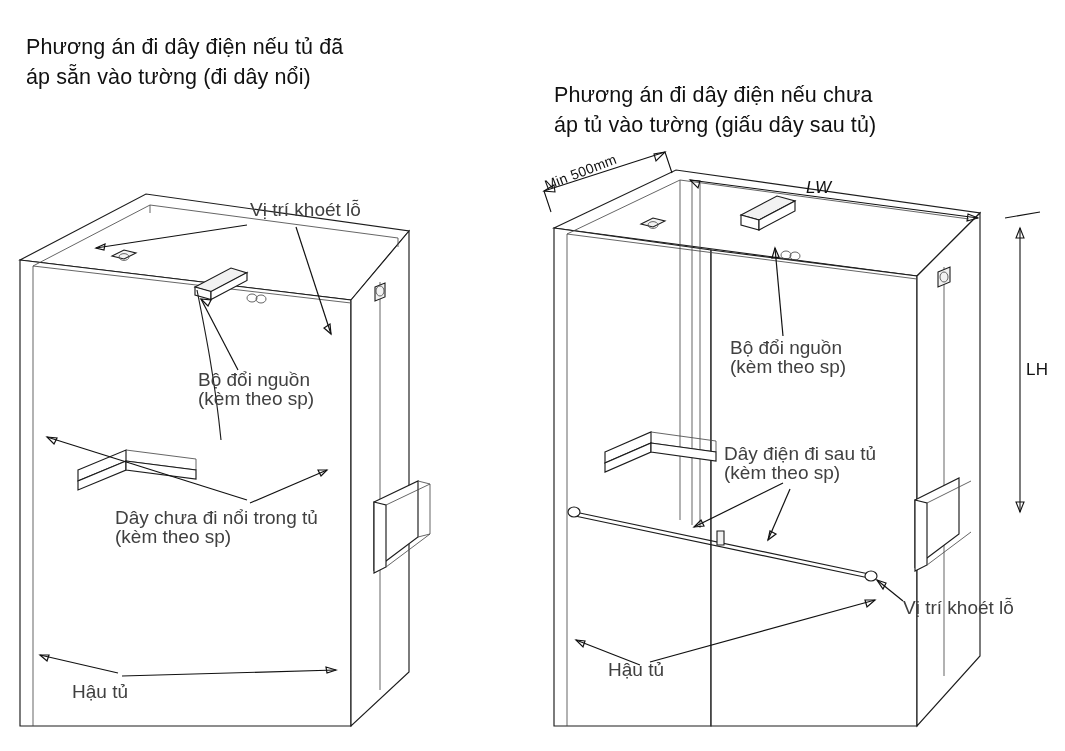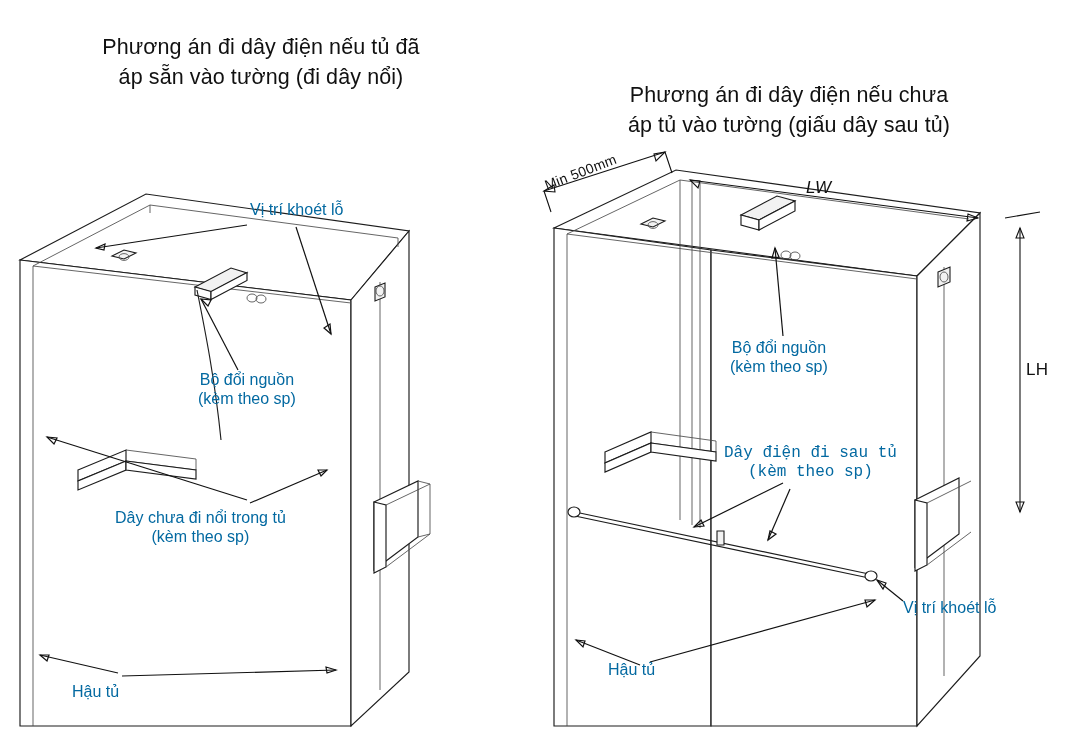--- a/index.html
+++ b/index.html
@@ -13,21 +13,20 @@
     position: relative;
     overflow: hidden;
     font-family: "Liberation Sans", sans-serif;
     color: #1a1a1a;
   }
   .stage {
     position: absolute;
     left: 0; top: 0;
     width: 1065px;
     height: 751px;
-    text-align: center;
   }
   .panel {
     position: absolute;
     top: 0;
     height: 751px;
   }
   #panel-left  { left: 0px;   width: 533px; }
   #panel-right { left: 533px; width: 532px; }
 
   .panel-title {
@@ -37,23 +36,23 @@
     letter-spacing: 0.1px;
     color: #111111;
     white-space: pre-line;
     font-weight: 400;
   }
   #title-left  { left: 26px; top: 32px; width: 470px; }
   #title-right { left: 21px; top: 32px; width: 470px; margin-top: 48px; }
 
   .callout {
     position: absolute;
-    font-size: 16px;
+    font-size: 19px;
     line-height: 19px;
-    color: #0369a1;
+    color: #404040;
     white-space: pre-line;
   }
   .dim-label {
     position: absolute;
     font-size: 17px;
     color: #111111;
     letter-spacing: 0.3px;
   }
   .dim-label.slanted {
     font-size: 14px;
@@ -249,20 +248,20 @@
 
   <div class="dim-label slanted" style="left:548px; top:177px;">Min 500mm</div>
 
   <div class="dim-label" style="left:806px; top:178px;font-style:italic;">LW</div>
 
   <div class="dim-label" style="left:1026px; top:360px;">LH</div>
 
   <div class="callout" style="left:730px; top:338px;">Bộ đổi nguồn
 (kèm theo sp)</div>
 
-  <div class="callout" style="left:724px; top:444px;font-family:Liberation Mono, monospace;">Dây điện đi sau tủ
+  <div class="callout" style="left:724px; top:444px;">Dây điện đi sau tủ
 (kèm theo sp)</div>
 
   <div class="callout" style="left:903px; top:598px;">Vị trí khoét lỗ</div>
 
   <div class="callout" style="left:608px; top:660px;">Hậu tủ</div>
 
 </div>
 
 </body></html>

